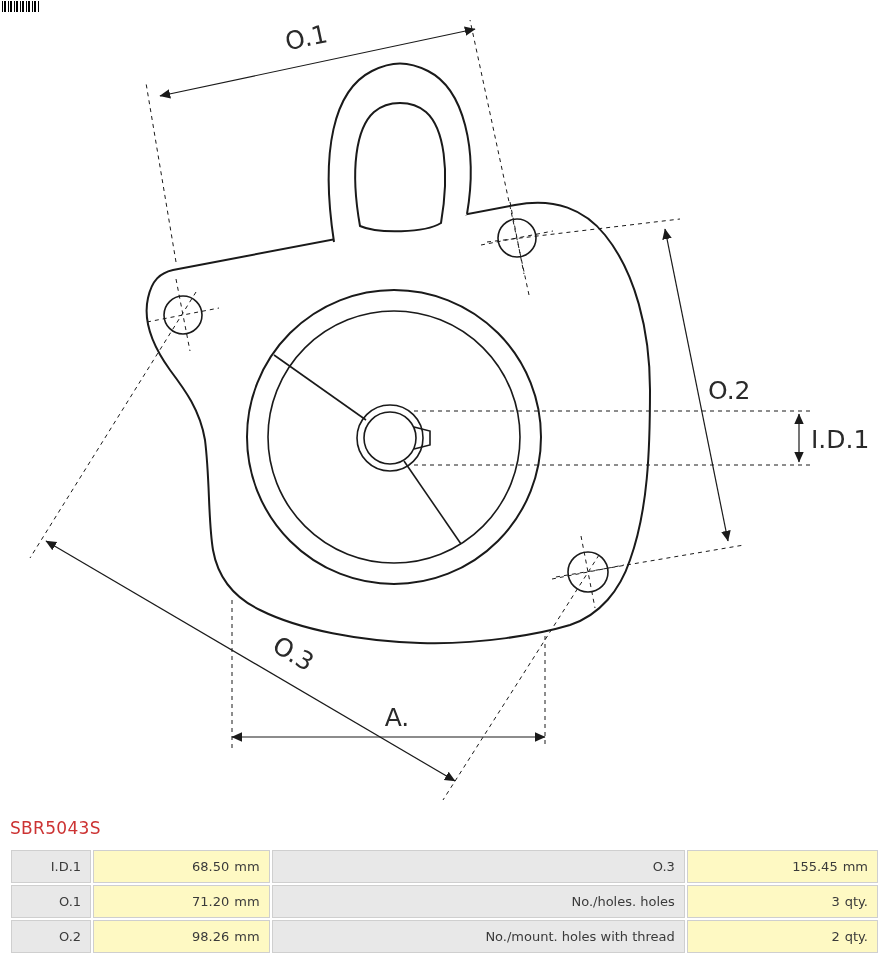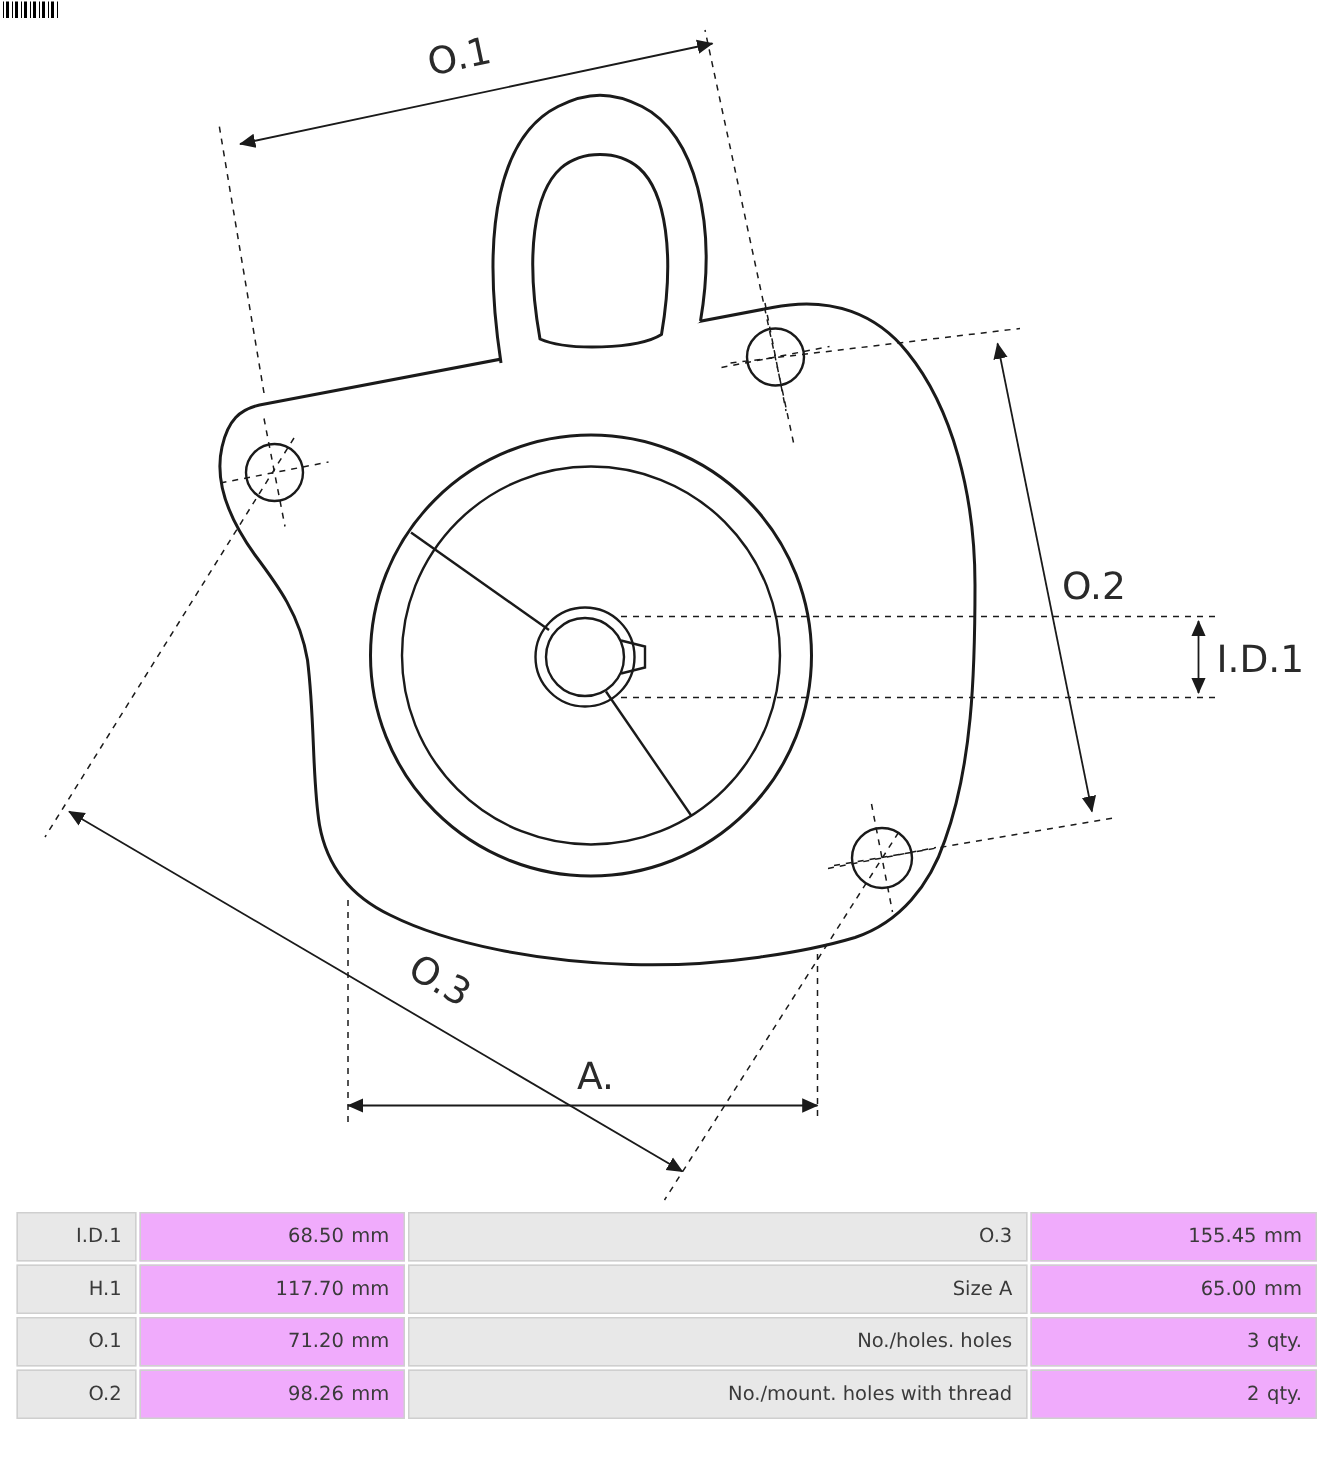--- a/index.html
+++ b/index.html
@@ -13,21 +13,21 @@
   .thin{fill:none;stroke:#1a1a1a;stroke-width:1.6;}
   .thick{fill:none;stroke:#1a1a1a;stroke-width:2;}
   .dim{fill:none;stroke:#1a1a1a;stroke-width:1.2;}
   .ext{fill:none;stroke:#1a1a1a;stroke-width:1;stroke-dasharray:4 4;}
   .dimtext{font:25px "DejaVu Sans",sans-serif;fill:#2a2a2a;}
   .part-code{margin:12px 0 10px 10px;font-size:17px;letter-spacing:.3px;color:#cc3333;}
   .spec-wrap{padding:0 9px 8px 9px;}
   table.spec{width:100%;border-collapse:separate;border-spacing:2px;table-layout:fixed;font-size:13px;}
   table.spec td{border:1px solid #cfcfcf;padding:8px 9px;white-space:nowrap;overflow:hidden;}
   td.lbl{background:#e8e8e8;text-align:right;color:#3a3a3a;}
-  td.val{background:#f0abfc;text-align:right;color:#3a3a3a;}
+  td.val{background:#fef9c3;text-align:right;color:#3a3a3a;}
   .u{margin-left:5px;}
   col.c1{width:9.3%;} col.c2{width:20.5%;} col.c3{width:48%;} col.c4{width:22.2%;}
 </style>
 </head>
 <body>
 
 <div class="page">
 
   <div class="barcode"></div>
 
@@ -124,41 +124,36 @@
 
       <g>
         <line class="ext" x1="232" y1="600" x2="232" y2="748"></line>
         <line class="ext" x1="545" y1="636" x2="545" y2="748"></line>
         <line class="dim" x1="232" y1="737" x2="545" y2="737" marker-start="url(#arrow)" marker-end="url(#arrow)"></line>
         <text class="dimtext" text-anchor="middle" x="397" y="726">A.</text>
       </g>
     </svg>
   </div>
 
+  <div class="part-code">SBR5043S</div>
 
   <div class="spec-wrap">
     <table class="spec">
       <colgroup>
           <col class="c1">
           <col class="c2">
           <col class="c3">
           <col class="c4">
         </colgroup>
       <tbody>
         <tr>
           <td class="lbl">I.D.1</td>
           <td class="val"><span>68.50</span><span class="u">mm</span></td>
           <td class="lbl">O.3</td>
           <td class="val"><span>155.45</span><span class="u">mm</span></td>
-        </tr>
-        <tr>
-          <td class="lbl">H.1</td>
-          <td class="val"><span>117.70</span><span class="u">mm</span></td>
-          <td class="lbl">Size A</td>
-          <td class="val"><span>65.00</span><span class="u">mm</span></td>
         </tr>
         <tr>
           <td class="lbl">O.1</td>
           <td class="val"><span>71.20</span><span class="u">mm</span></td>
           <td class="lbl">No./holes. holes</td>
           <td class="val"><span>3</span><span class="u">qty.</span></td>
         </tr>
         <tr>
           <td class="lbl">O.2</td>
           <td class="val"><span>98.26</span><span class="u">mm</span></td>

